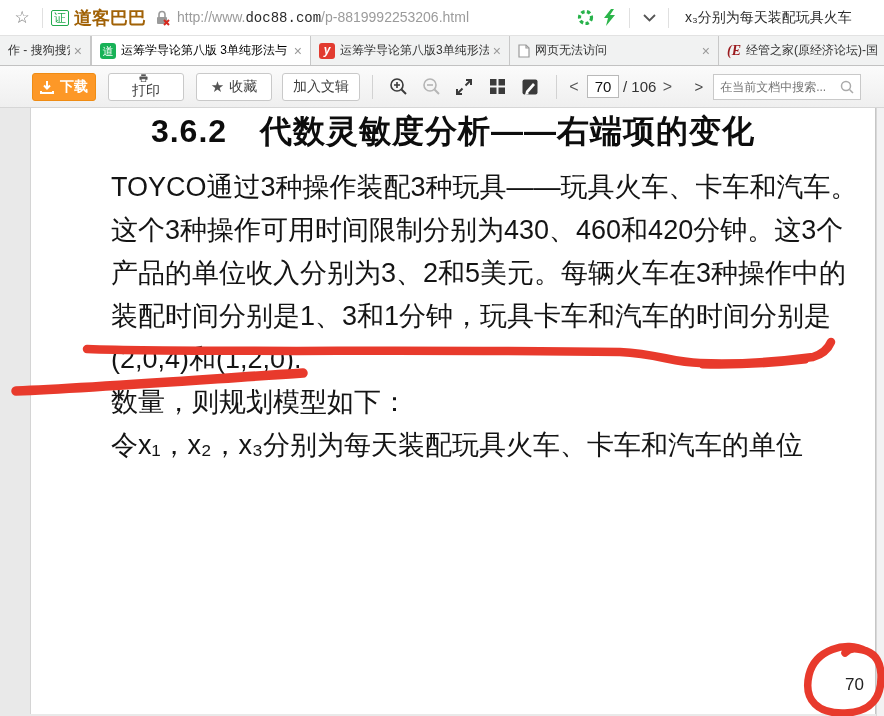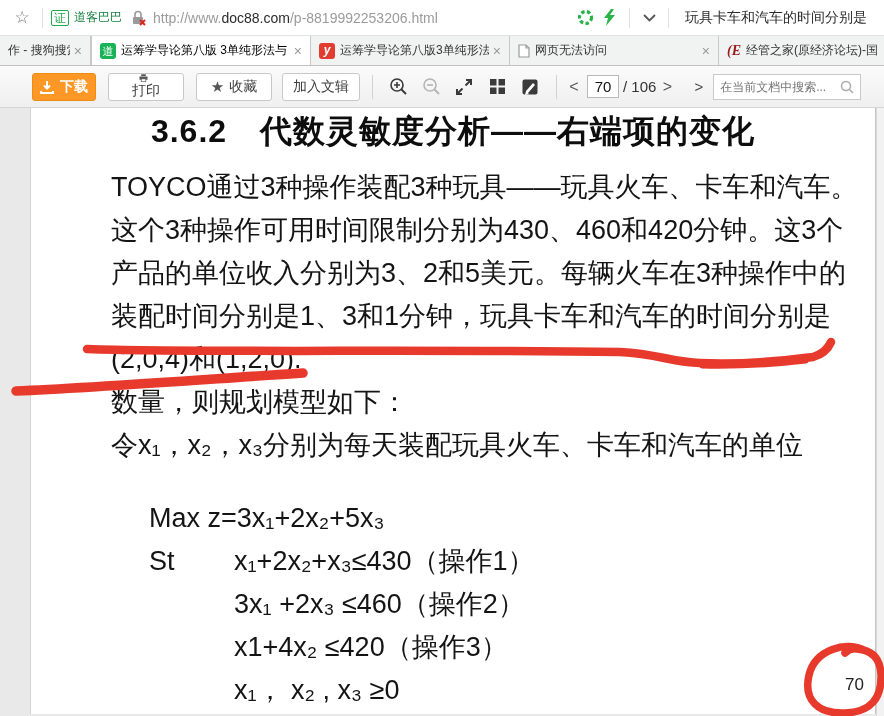--- a/index.html
+++ b/index.html
@@ -6,24 +6,24 @@
   html,body { width:884px; height:716px; overflow:hidden;
     font-family:"Liberation Sans","DejaVu Sans",sans-serif; background:#e9e9e9; }
 
   
   .addressbar { height:36px; background:#fff; border-bottom:1px solid #e2e2e2;
     display:flex; align-items:center; padding:0 0 0 10px; }
   .star-btn { font-size:17px; color:#777; width:24px; text-align:center; cursor:pointer; }
   .vdiv { width:1px; height:20px; background:#e0e0e0; margin:0 8px; }
   .cert-badge { border:1px solid #21a94c; color:#21a94c; font-size:12px; line-height:14px;
     padding:0 2px; border-radius:2px; margin-right:5px; }
-  .site-name { color:#15803d; font-size:12px; margin-right:8px; white-space:nowrap; }
+  .site-name { color:#a16207; font-size:18px; margin-right:8px; white-space:nowrap;font-weight:bold; }
   .lock-wrap { margin-right:7px; display:flex; align-items:center; }
   .url { font-size:14px; color:#9b9b9b; white-space:nowrap; }
-  .url .domain { color:#2b2b2b; }
+  .url .domain { color:#2b2b2b;font-family:Liberation Mono, monospace; }
   .ab-right { margin-left:auto; display:flex; align-items:center; height:100%; }
   .ab-icon { width:24px; text-align:center; cursor:pointer; display:flex; justify-content:center; }
   .chev-down { width:22px; display:flex; justify-content:center; cursor:pointer; }
   .search-suggest { width:207px; font-size:14px; color:#2c2c2c; padding-left:8px;
     white-space:nowrap; overflow:hidden; cursor:text; }
 
   
   .tabbar { height:30px; background:#ededee; display:flex; border-bottom:1px solid #c2c2c2; }
   .tab { display:flex; align-items:center; border-right:1px solid #c8c8c8;
     background:#f1f2f2; padding:0 4px 0 8px; font-size:12px; color:#333;
@@ -118,21 +118,21 @@
         <polygon points="8,0 1,9 5,9 3,17 12,6 7,6 11,0" fill="#2bb44a"></polygon>
       </svg>
     </div>
     <div class="vdiv"></div>
     <div class="chev-down">
       <svg width="13" height="8" viewBox="0 0 13 8">
         <polyline points="1,1 6.5,6.5 12,1" fill="none" stroke="#555" stroke-width="1.8"></polyline>
       </svg>
     </div>
     <div class="vdiv"></div>
-    <div class="search-suggest">玩具卡车和汽车的时间分别是</div>
+    <div class="search-suggest">x₃分别为每天装配玩具火车</div>
   </div>
 </div>
 
 <div class="tabbar">
   <div class="tab tab1">
     <span class="t-label">作 - 搜狗搜索</span>
     <span class="t-close">×</span>
   </div>
   <div class="tab tab2 active">
     <span class="t-ico">
@@ -243,30 +243,20 @@
     <div class="doc-title">3.6.2　代数灵敏度分析——右端项的变化</div>
     <div class="doc-body">
       <div>TOYCO通过3种操作装配3种玩具——玩具火车、卡车和汽车。</div>
       <div>这个3种操作可用时间限制分别为430、460和420分钟。这3个</div>
       <div>产品的单位收入分别为3、2和5美元。每辆火车在3种操作中的</div>
       <div>装配时间分别是1、3和1分钟，玩具卡车和汽车的时间分别是</div>
       <div>(2,0,4)和(1,2,0).</div>
       <div>数量，则规划模型如下：</div>
       <div>令x₁，x₂，x₃分别为每天装配玩具火车、卡车和汽车的单位</div>
     </div>
-    <div class="math">
-      <div class="math-row">Max z=3x₁+2x₂+5x₃</div>
-      <div class="math-row st">
-        <span class="st-label">St</span>
-        <span>x₁+2x₂+x₃≤430（操作1）</span>
-      </div>
-      <div class="math-row indent">3x₁ +2x₃ ≤460（操作2）</div>
-      <div class="math-row indent">x1+4x₂ ≤420（操作3）</div>
-      <div class="math-row indent">x₁， x₂ , x₃ ≥0</div>
-    </div>
     <div class="page-num">70</div>
   </div>
   <div class="scrollbar"></div>
 </div>
 
 <svg class="ink" width="884" height="716" viewBox="0 0 884 716">
   <path d="M87,349 C200,353 420,349 620,352 C658,354 672,362 700,363 C745,365 790,360 813,357 C823,354 828,349 831,342" fill="none" stroke="#e83a2c" stroke-width="8.5" stroke-linecap="round"></path>
   <path d="M702,366 C740,367 780,364 806,361" fill="none" stroke="#e83a2c" stroke-width="5" stroke-linecap="round"></path>
   <path d="M16,391 C90,388 210,379 303,373" fill="none" stroke="#e83a2c" stroke-width="9.5" stroke-linecap="round"></path>
   <path d="M866,651 C846,640 815,650 809,675 C803,701 819,714 845,713 C871,712 882,698 881,674 C880,657 871,650 857,649 C852,648 848,650 845,653" fill="none" stroke="#e83a2c" stroke-width="7.5" stroke-linecap="round"></path>

